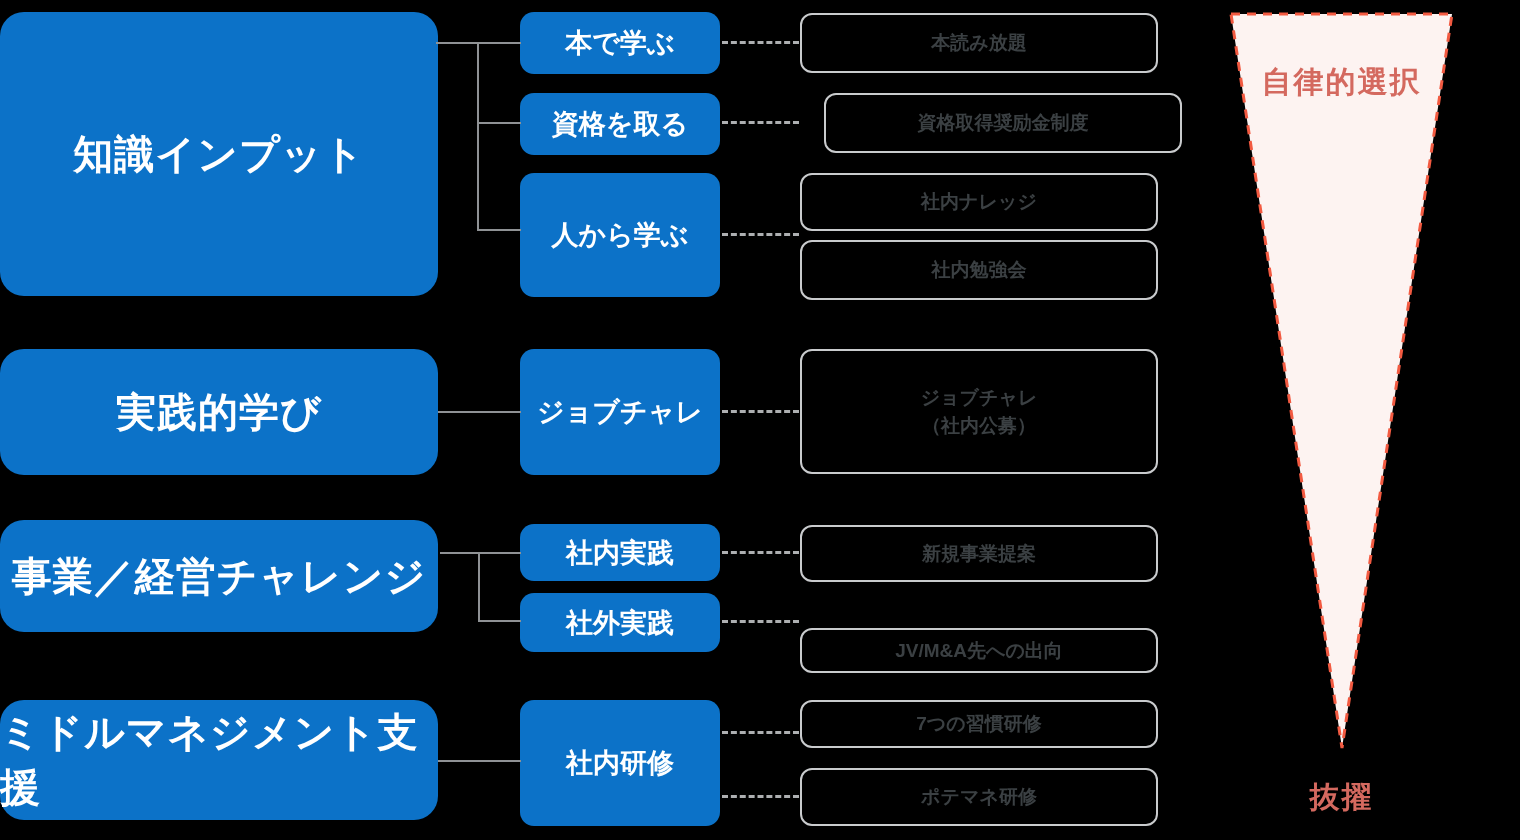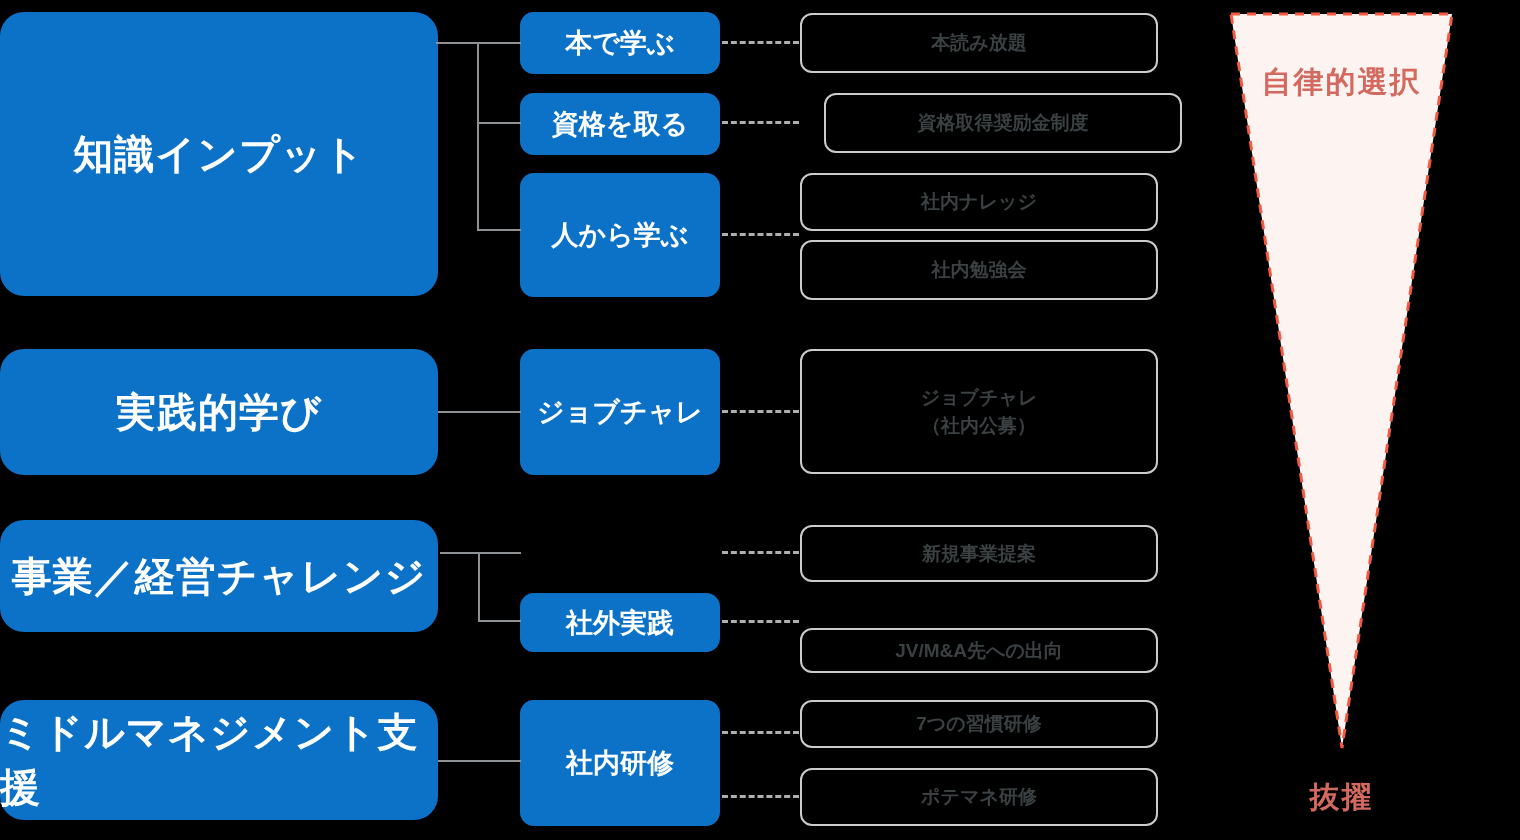--- a/index.html
+++ b/index.html
@@ -113,20 +113,21 @@
 
   <div class="big-box big-1">知識インプット</div>
   <div class="big-box big-2">実践的学び</div>
   <div class="big-box big-3">事業／経営チャレンジ</div>
   <div class="big-box big-4">ミドルマネジメント支援</div>
 
   <div class="mid-box mid-1">本で学ぶ</div>
   <div class="mid-box mid-2">資格を取る</div>
   <div class="mid-box mid-3">人から学ぶ</div>
   <div class="mid-box mid-4">ジョブチャレ</div>
+  <div class="mid-box mid-5">社内実践</div>
   <div class="mid-box mid-6">社外実践</div>
   <div class="mid-box mid-7">社内研修</div>
 
   <div class="prog-box prog-1">本読み放題</div>
   <div class="prog-box prog-2">資格取得奨励金制度</div>
   <div class="prog-box prog-3">社内ナレッジ</div>
   <div class="prog-box prog-4">社内勉強会</div>
   <div class="prog-box prog-5">
     <span>ジョブチャレ</span>
     <span>（社内公募）</span>

